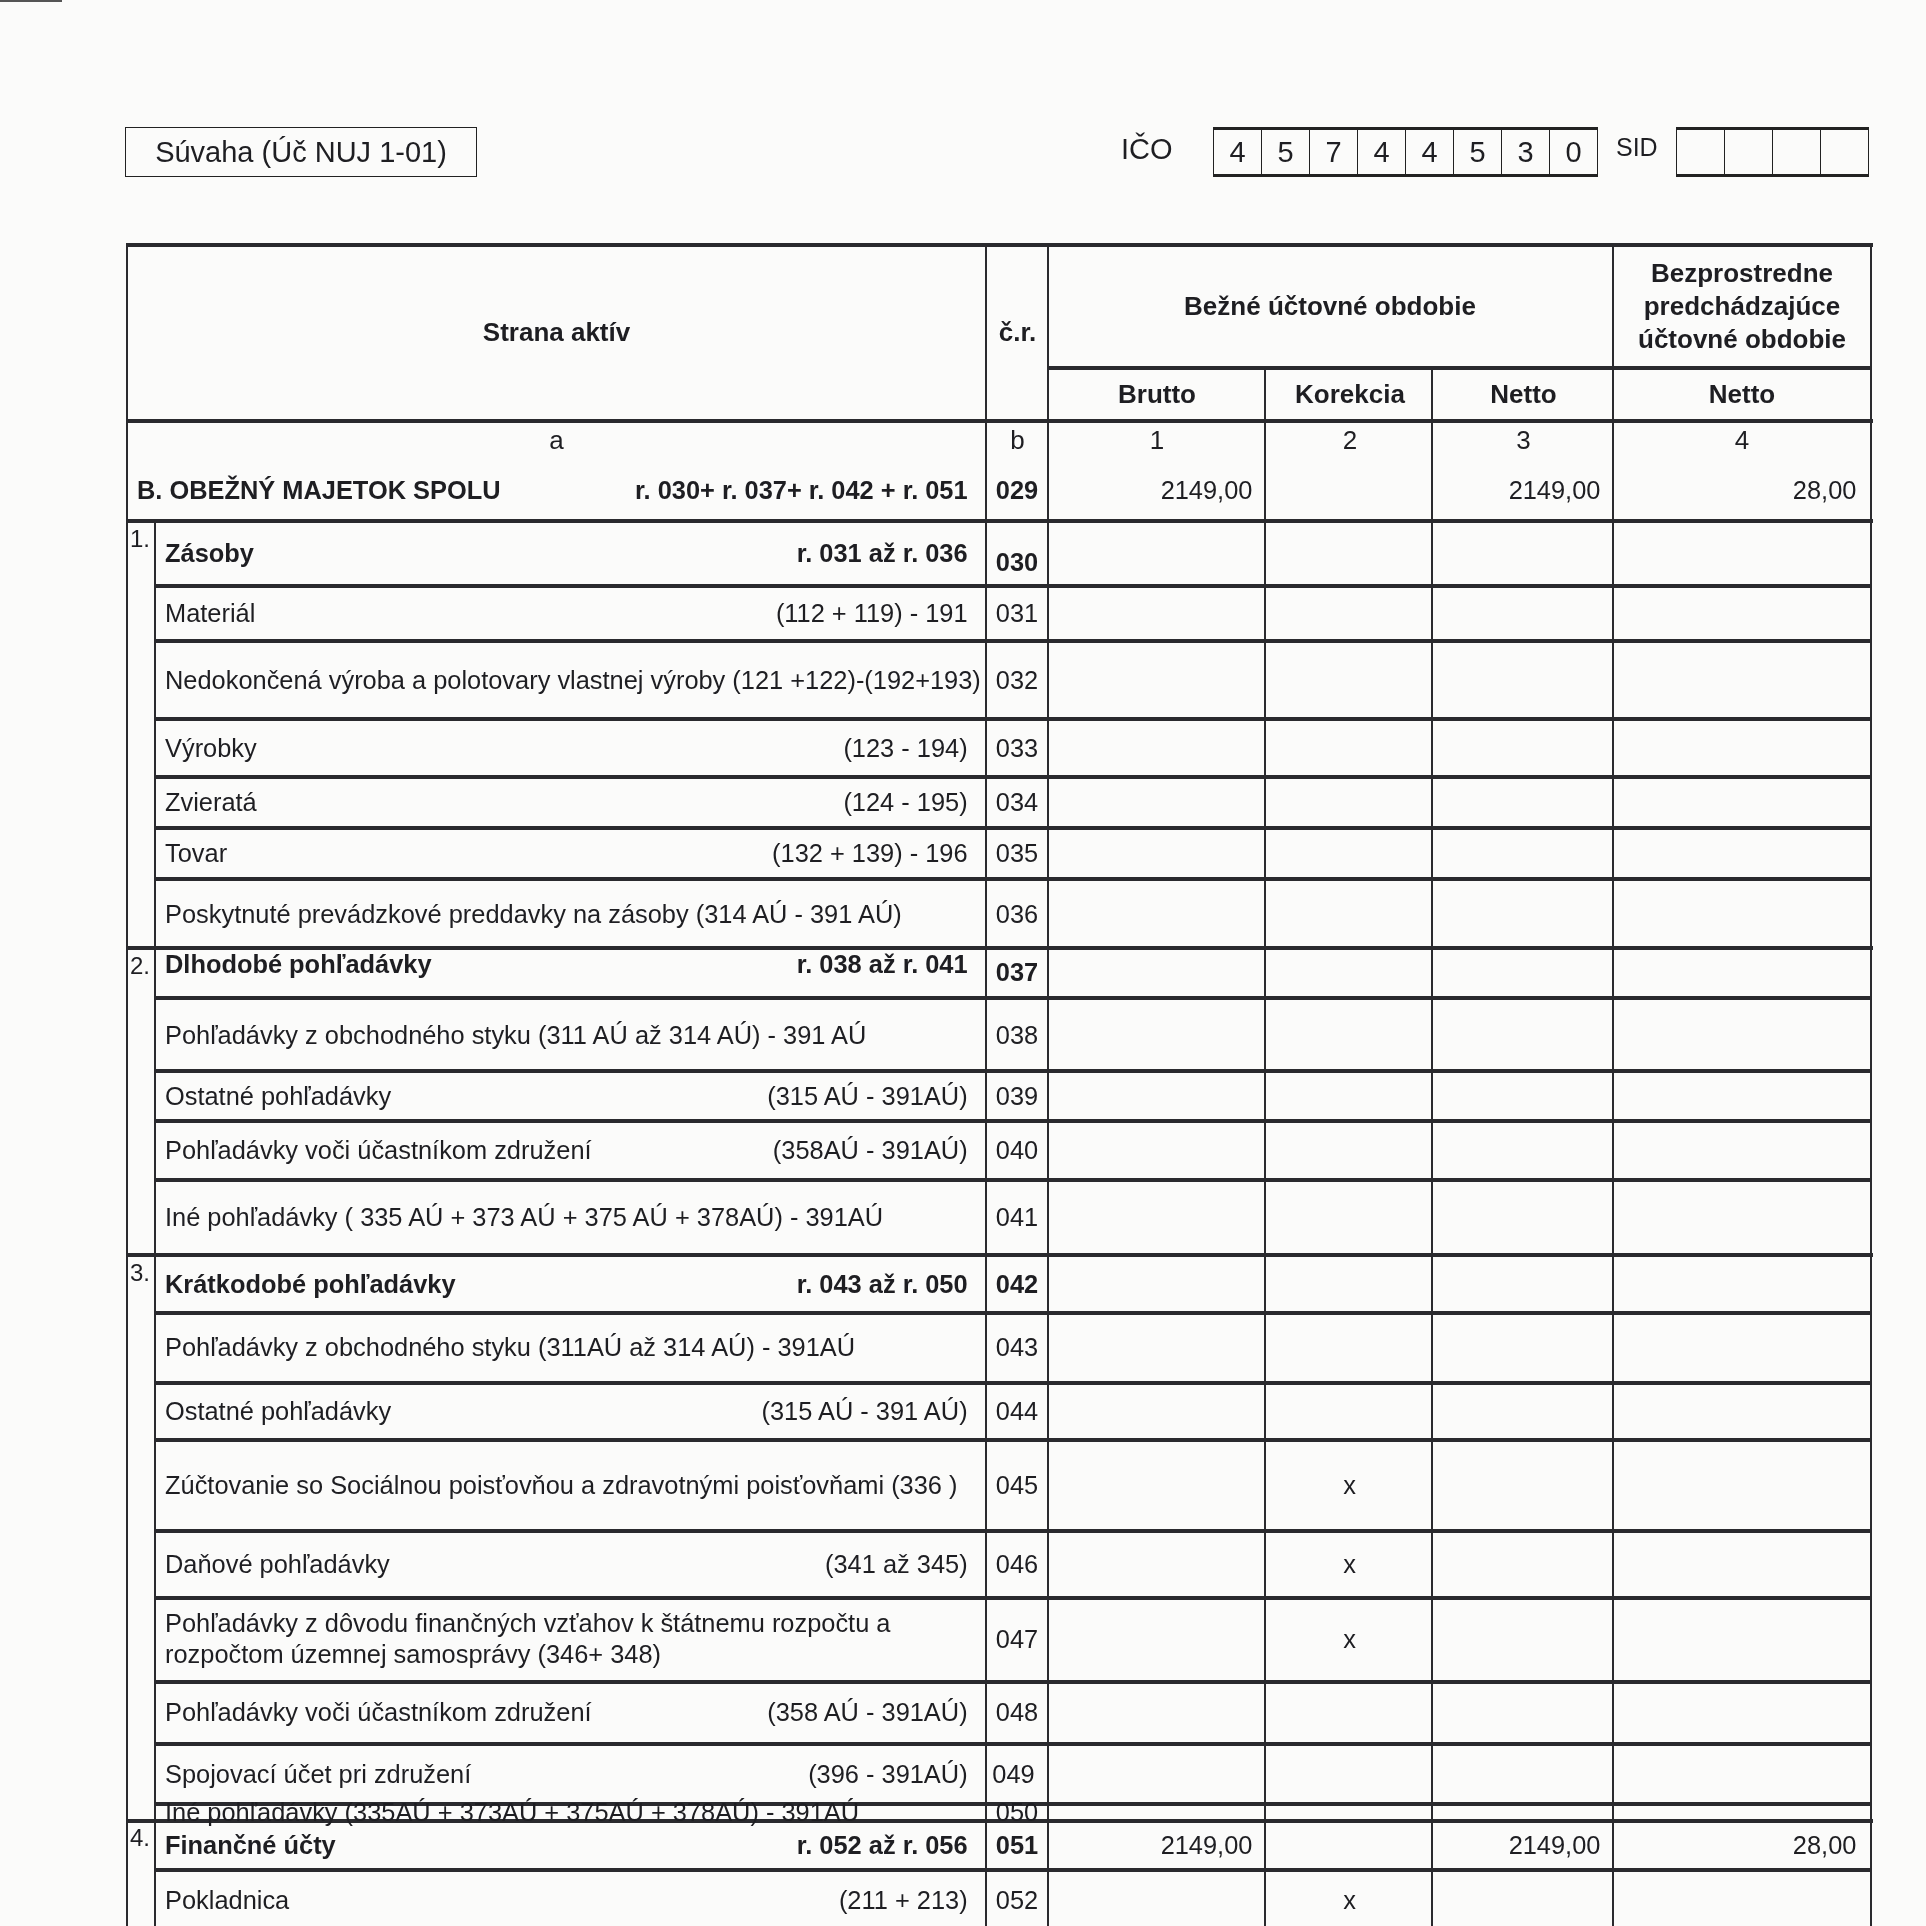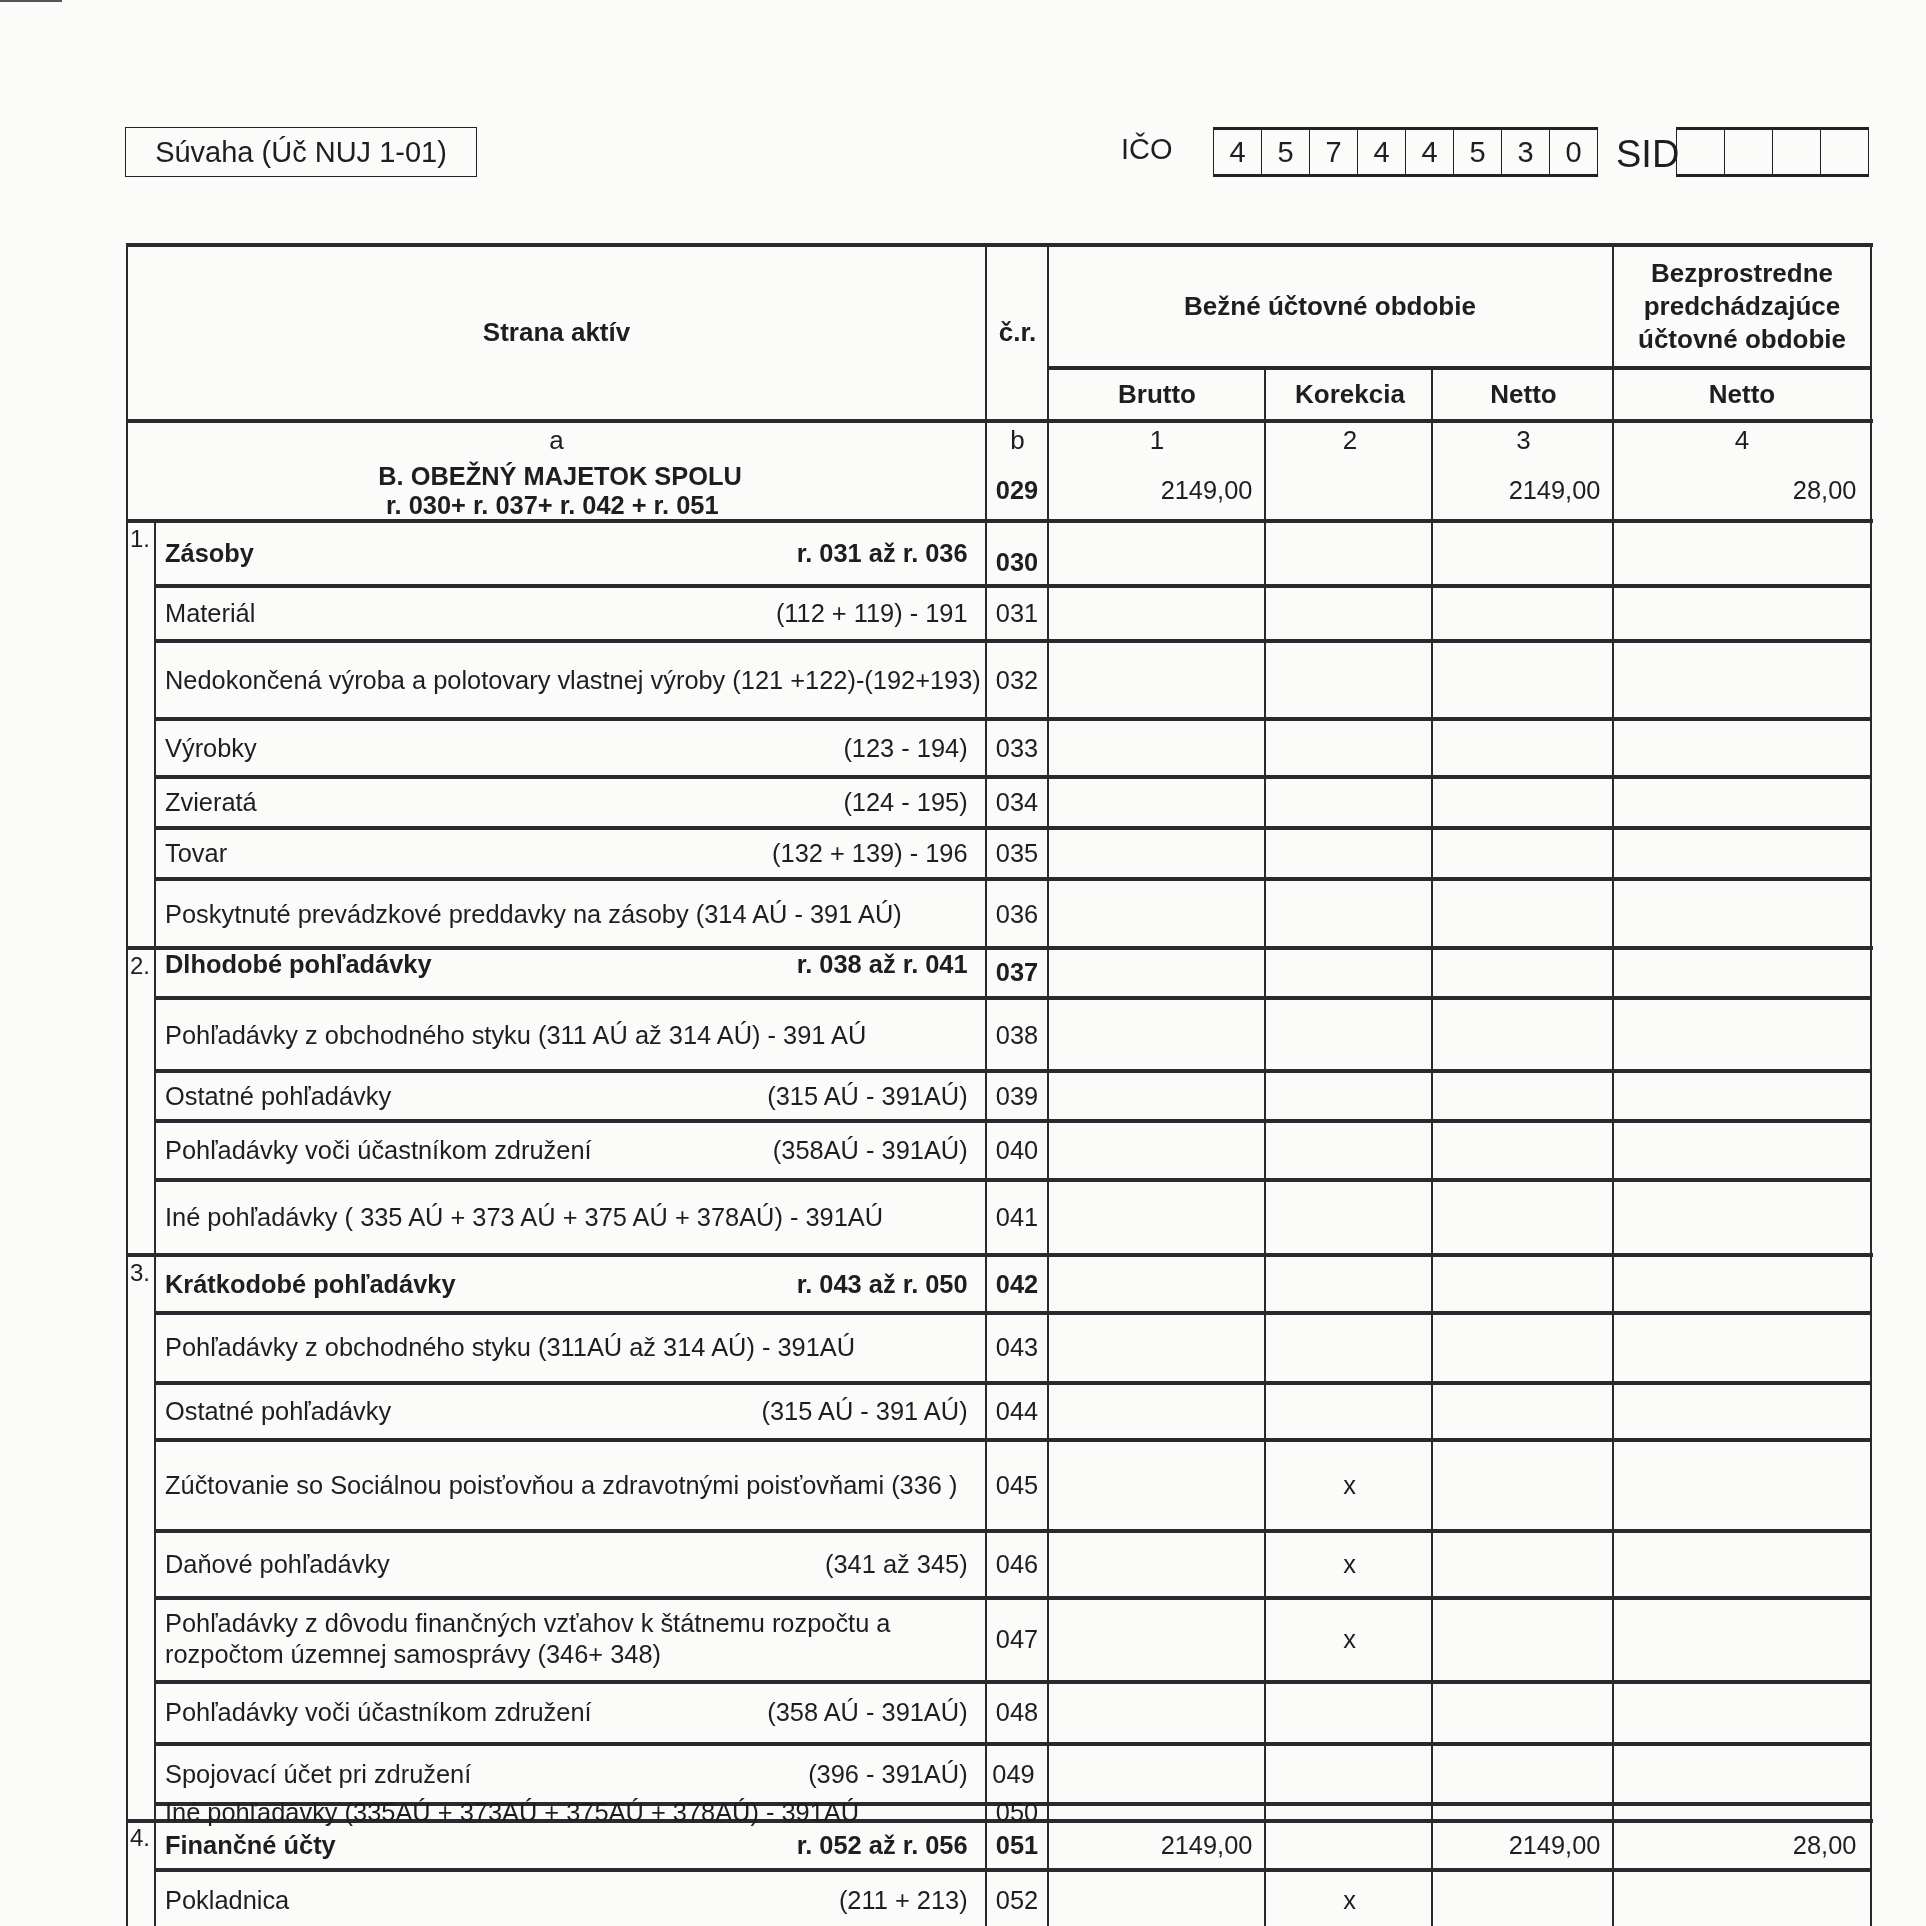--- a/index.html
+++ b/index.html
@@ -5,21 +5,21 @@
   html, body { margin:0; padding:0; }
   body { width:1954px; height:2700px; background:#fbfbfa; position:relative; overflow:hidden;
          font-family:"Liberation Sans", sans-serif; color:#1e1e22; }
   .abs { position:absolute; box-sizing:border-box; }
   .topline { left:0; top:0; width:62px; height:1.5px; background:#555; }
   .title-box { left:125px; top:127px; width:352px; height:50px; border:1.9px solid #222;
                font-size:29px; display:flex; align-items:center; justify-content:center; }
   .ico-label { left:1121px; top:133px; font-size:29px; }
   .digit-row { display:flex; height:50px; border-top:3.5px solid #222; border-bottom:3.5px solid #222; border-left:1.5px solid #222; }
   .digit { width:47px; border-right:1.5px solid #222; font-size:29px; display:flex; align-items:center; justify-content:center; }
-  .sid-label { left:1616px; top:133px; font-size:38px; }
+  .sid-label { left:1616px; top:133px; font-size:25px; }
   
   .hl { background:#2a2a2e; height:3.5px; }
   .vl { background:#2a2a2e; width:2.3px; }
   .cell { font-size:25.4px; display:flex; align-items:center; white-space:nowrap; }
   .bold { font-weight:bold; }
   .center { justify-content:center; }
   .right { justify-content:flex-end; padding-right:11.6px; }
   .lbl { padding-left:7px; justify-content:space-between; }
   .wrap { white-space:normal; line-height:31px; }
   .hdr { font-size:26px; font-weight:bold; text-align:center; display:flex; align-items:center; justify-content:center; line-height:33px; }
@@ -80,21 +80,21 @@
   <div class="abs vl" style="left:1612px; top:243px; height:2150px;"></div>
   <div class="abs vl" style="left:1870px; top:243px; height:2150px;"></div>
 
   <div id="rows">
       <div class="abs vl" style="left: 154px; top: 520px; height: 428px; width: 1.9px;"></div>
       <div class="abs vl" style="left: 154px; top: 948px; height: 307px; width: 1.9px;"></div>
       <div class="abs vl" style="left: 154px; top: 1255px; height: 566px; width: 1.9px;"></div>
       <div class="abs vl" style="left: 154px; top: 1820px; height: 363px; width: 1.9px;"></div>
       <div class="abs hl" style="left: 126px; top: 519px; width: 1747px;"></div>
       <div>
-        <div class="abs cell bold lbl" style="left: 130px; top: 462px; width: 853px; height: 57px; flex-direction: column;">
+        <div class="abs cell bold lbl" style="left: 130px; top: 462px; width: 853px; height: 57px;">
           <span>B. OBEŽNÝ MAJETOK  SPOLU</span>
           <span style="padding-right: 15.4px;">r. 030+ r. 037+ r. 042 + r. 051</span>
         </div>
         <div class="abs cell bold center" style="left: 987px; top: 462px; width: 60px; height: 57px;">029</div>
         <div class="abs cell right" style="left: 1049px; top: 462px; width: 215px; height: 57px;">2149,00</div>
         <div class="abs cell center" style="left: 1267px; top: 462px; width: 165px; height: 57px;"></div>
         <div class="abs cell right" style="left: 1434px; top: 462px; width: 178px; height: 57px;">2149,00</div>
         <div class="abs cell right" style="left: 1614px; top: 462px; width: 254px; height: 57px;">28,00</div>
       </div>
       <div class="abs hl" style="left: 154px; top: 584px; width: 1718px;"></div>

